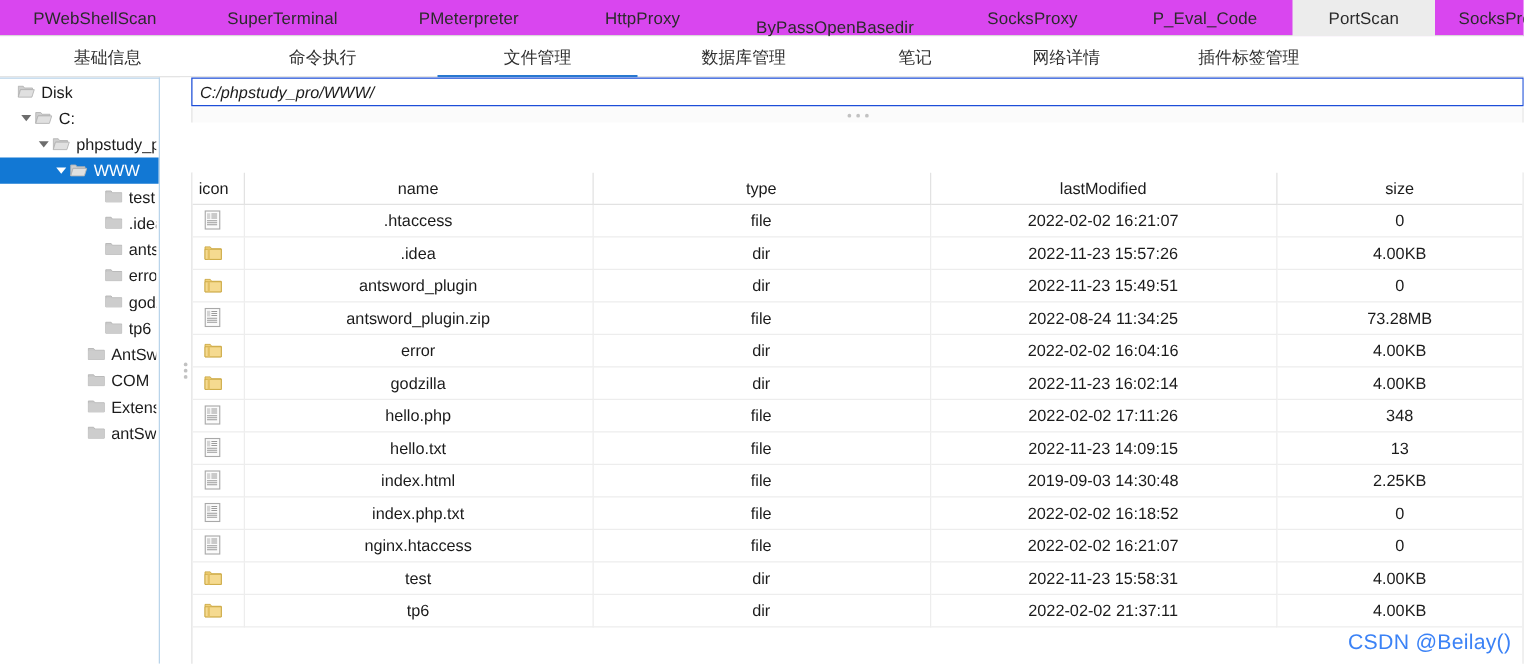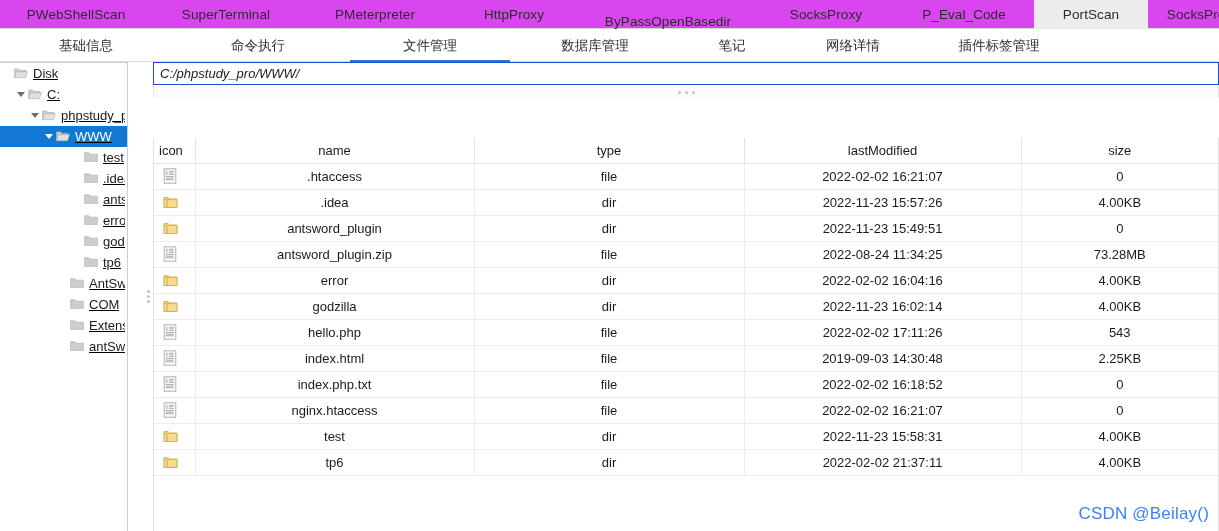--- a/index.html
+++ b/index.html
@@ -57,21 +57,20 @@
     background: #fff;
   }
 
   
   .tree-panel {
     position: absolute; left: 0; top: 0; width: 128px; height: 469px;
     background: #ffffff;
     border-right: 1px solid #b9d4ea;
     border-top: 1px solid #b9d4ea;
     overflow: hidden;
-    text-decoration: underline;
   }
   .tree-row {
     height: 21px; display: flex; align-items: center;
     font-size: 13px; color: #1b1b1b; white-space: nowrap;
     cursor: default; padding-right: 2px;
   }
   .tree-row.selected { background: #1278d4; color: #ffffff; }
   .twisty {
     width: 13px; min-width: 13px; height: 21px;
     display: flex; align-items: center; justify-content: center;
@@ -484,21 +483,39 @@
                         <rect x="6.1" y="4.4" width="4.6" height="0.8"></rect>
                         <rect x="6.1" y="6.0" width="4.6" height="0.8"></rect>
                         <rect x="2.6" y="8.2" width="8.1" height="0.8"></rect>
                         <rect x="2.6" y="9.8" width="8.1" height="0.8"></rect>
                         <rect x="2.6" y="11.4" width="8.1" height="0.8"></rect>
                       </g>
                     </svg></span></td>
                 <td class="col-name">hello.php</td>
                 <td class="col-type">file</td>
                 <td class="col-mod">2022-02-02 17:11:26</td>
-                <td class="col-size">543</td>
+                <td class="col-size">348</td>
+              </tr>
+              <tr>
+                <td class="col-icon"><span><svg width="14" height="16" viewBox="0 0 14 16">
+                      <rect x="1.2" y="0.8" width="11.6" height="14.4" fill="#fbfbfb" stroke="#a9a9a9" stroke-width="0.9"></rect>
+                      <rect x="2.6" y="2.6" width="2.6" height="4.6" fill="#d4d4d4"></rect>
+                      <g fill="#9a9a9a">
+                        <rect x="6.1" y="2.8" width="4.6" height="0.8"></rect>
+                        <rect x="6.1" y="4.4" width="4.6" height="0.8"></rect>
+                        <rect x="6.1" y="6.0" width="4.6" height="0.8"></rect>
+                        <rect x="2.6" y="8.2" width="8.1" height="0.8"></rect>
+                        <rect x="2.6" y="9.8" width="8.1" height="0.8"></rect>
+                        <rect x="2.6" y="11.4" width="8.1" height="0.8"></rect>
+                      </g>
+                    </svg></span></td>
+                <td class="col-name">hello.txt</td>
+                <td class="col-type">file</td>
+                <td class="col-mod">2022-11-23 14:09:15</td>
+                <td class="col-size">13</td>
               </tr>
               <tr>
                 <td class="col-icon"><span><svg width="14" height="16" viewBox="0 0 14 16">
                       <rect x="1.2" y="0.8" width="11.6" height="14.4" fill="#fbfbfb" stroke="#a9a9a9" stroke-width="0.9"></rect>
                       <rect x="2.6" y="2.6" width="2.6" height="4.6" fill="#d4d4d4"></rect>
                       <g fill="#9a9a9a">
                         <rect x="6.1" y="2.8" width="4.6" height="0.8"></rect>
                         <rect x="6.1" y="4.4" width="4.6" height="0.8"></rect>
                         <rect x="6.1" y="6.0" width="4.6" height="0.8"></rect>
                         <rect x="2.6" y="8.2" width="8.1" height="0.8"></rect>

